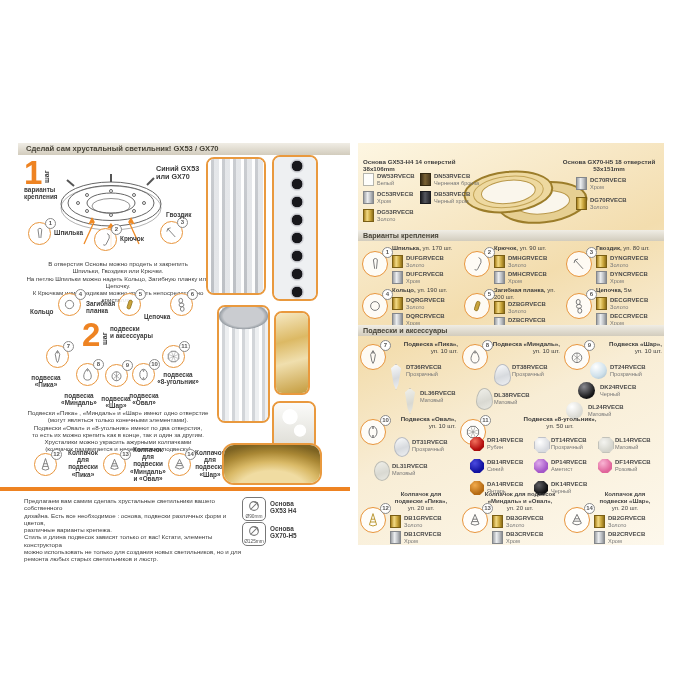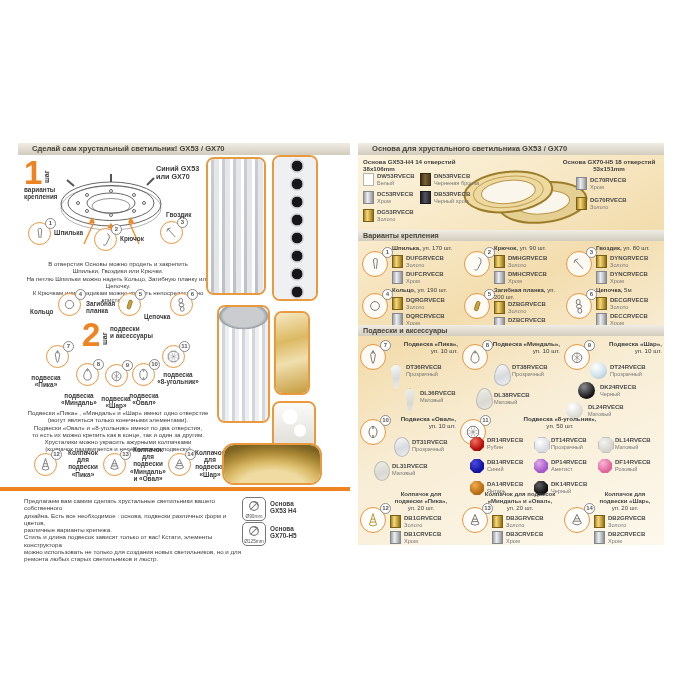--- a/index.html
+++ b/index.html
@@ -8,21 +8,21 @@
        font-family:"Liberation Sans",sans-serif;color:var(--ink);}
   .abs{position:absolute;}
   .b{font-weight:bold;}
   .ml{white-space:pre-line;}
   .ctr{text-align:center;}
   .t6{font-size:6.2px;line-height:7.3px;}
   .panel{position:absolute;top:143px;height:402px;}
   .left-panel{left:18px;width:332px;background:#fff;}
   .right-panel{left:358px;width:306px;background:linear-gradient(155deg,#fdf6e2 0%,#f7e7c4 24%,#f3ddae 40%,#f8edd5 62%,#fdf8ec 100%);}
   .hdr{position:absolute;left:0;top:0;right:0;height:12px;background:linear-gradient(#f0ede5,#d2ccbd);
-       font-size:7.6px;font-weight:bold;color:#474337;line-height:12px;padding-left:14px;box-sizing:border-box;}
+       font-size:7.6px;font-weight:bold;color:#474337;line-height:12px;padding-left:8px;box-sizing:border-box;}
   .shdr{position:absolute;left:0;right:0;height:11px;background:linear-gradient(#f0ede5,#d2ccbd);
        font-size:7.2px;font-weight:bold;color:#474337;line-height:11px;padding-left:5px;box-sizing:border-box;}
   .circ{position:absolute;width:26px;height:26px;border:1.6px solid #e8953c;border-radius:50%;
         background:rgba(255,255,255,.85);display:flex;align-items:center;justify-content:center;box-sizing:border-box;}
   .circ.sm{width:23px;height:23px;}
   .badge{position:absolute;top:-5px;right:-6px;width:9px;height:9px;border:1px solid #8a8a8a;border-radius:50%;
          background:#fff;font-size:6px;line-height:9px;text-align:center;color:#555;font-weight:bold;}
   .sw{display:inline-block;width:11px;height:13px;border:1px solid #999;box-sizing:border-box;flex:none;}
   .sw.gold{background:linear-gradient(90deg,#a9821f,#f3da84 35%,#c9a53b 70%,#8f701a);border-color:#7a5f15;}
   .sw.chrome{background:linear-gradient(90deg,#9fa2a6,#eceef0 40%,#b9bcc0 75%,#8c8f93);border-color:#84878b;}
@@ -308,21 +308,20 @@
         <circle cx="10" cy="8" r="5"></circle>
         <path d="M6 12 L14 4 M14 4 h-3.5 M14 4 v3.5"></path>
       </svg>
     <span class="dia">Ø125mm</span>
   </div>
   <div class="abs lbl ml" style="left:252px;top:382px;">Основа
 GX70-H5</div>
 </div>
 
 <div class="panel right-panel">
-  <div class="hdr">Основа для хрустального светильника GX53 / GX70</div>
 
   <svg class="abs" style="left:104px;top:16px;" width="130" height="76" viewBox="0 0 130 76">
     <g transform="rotate(-6 65 38)">
       <ellipse cx="80" cy="45" rx="44" ry="20" fill="#e6cf92" stroke="#9c7d2a" stroke-width="2"></ellipse>
       <ellipse cx="80" cy="45" rx="27" ry="11.5" fill="#faf6ec" stroke="#b9984a"></ellipse>
       <ellipse cx="47" cy="31" rx="44" ry="20" fill="#eed9a0" stroke="#9c7d2a" stroke-width="2"></ellipse>
       <ellipse cx="47" cy="31" rx="35" ry="15.5" fill="none" stroke="#c3a457"></ellipse>
       <ellipse cx="47" cy="31" rx="27" ry="11.5" fill="#faf6ec" stroke="#b9984a"></ellipse>
     </g>
   </svg>

